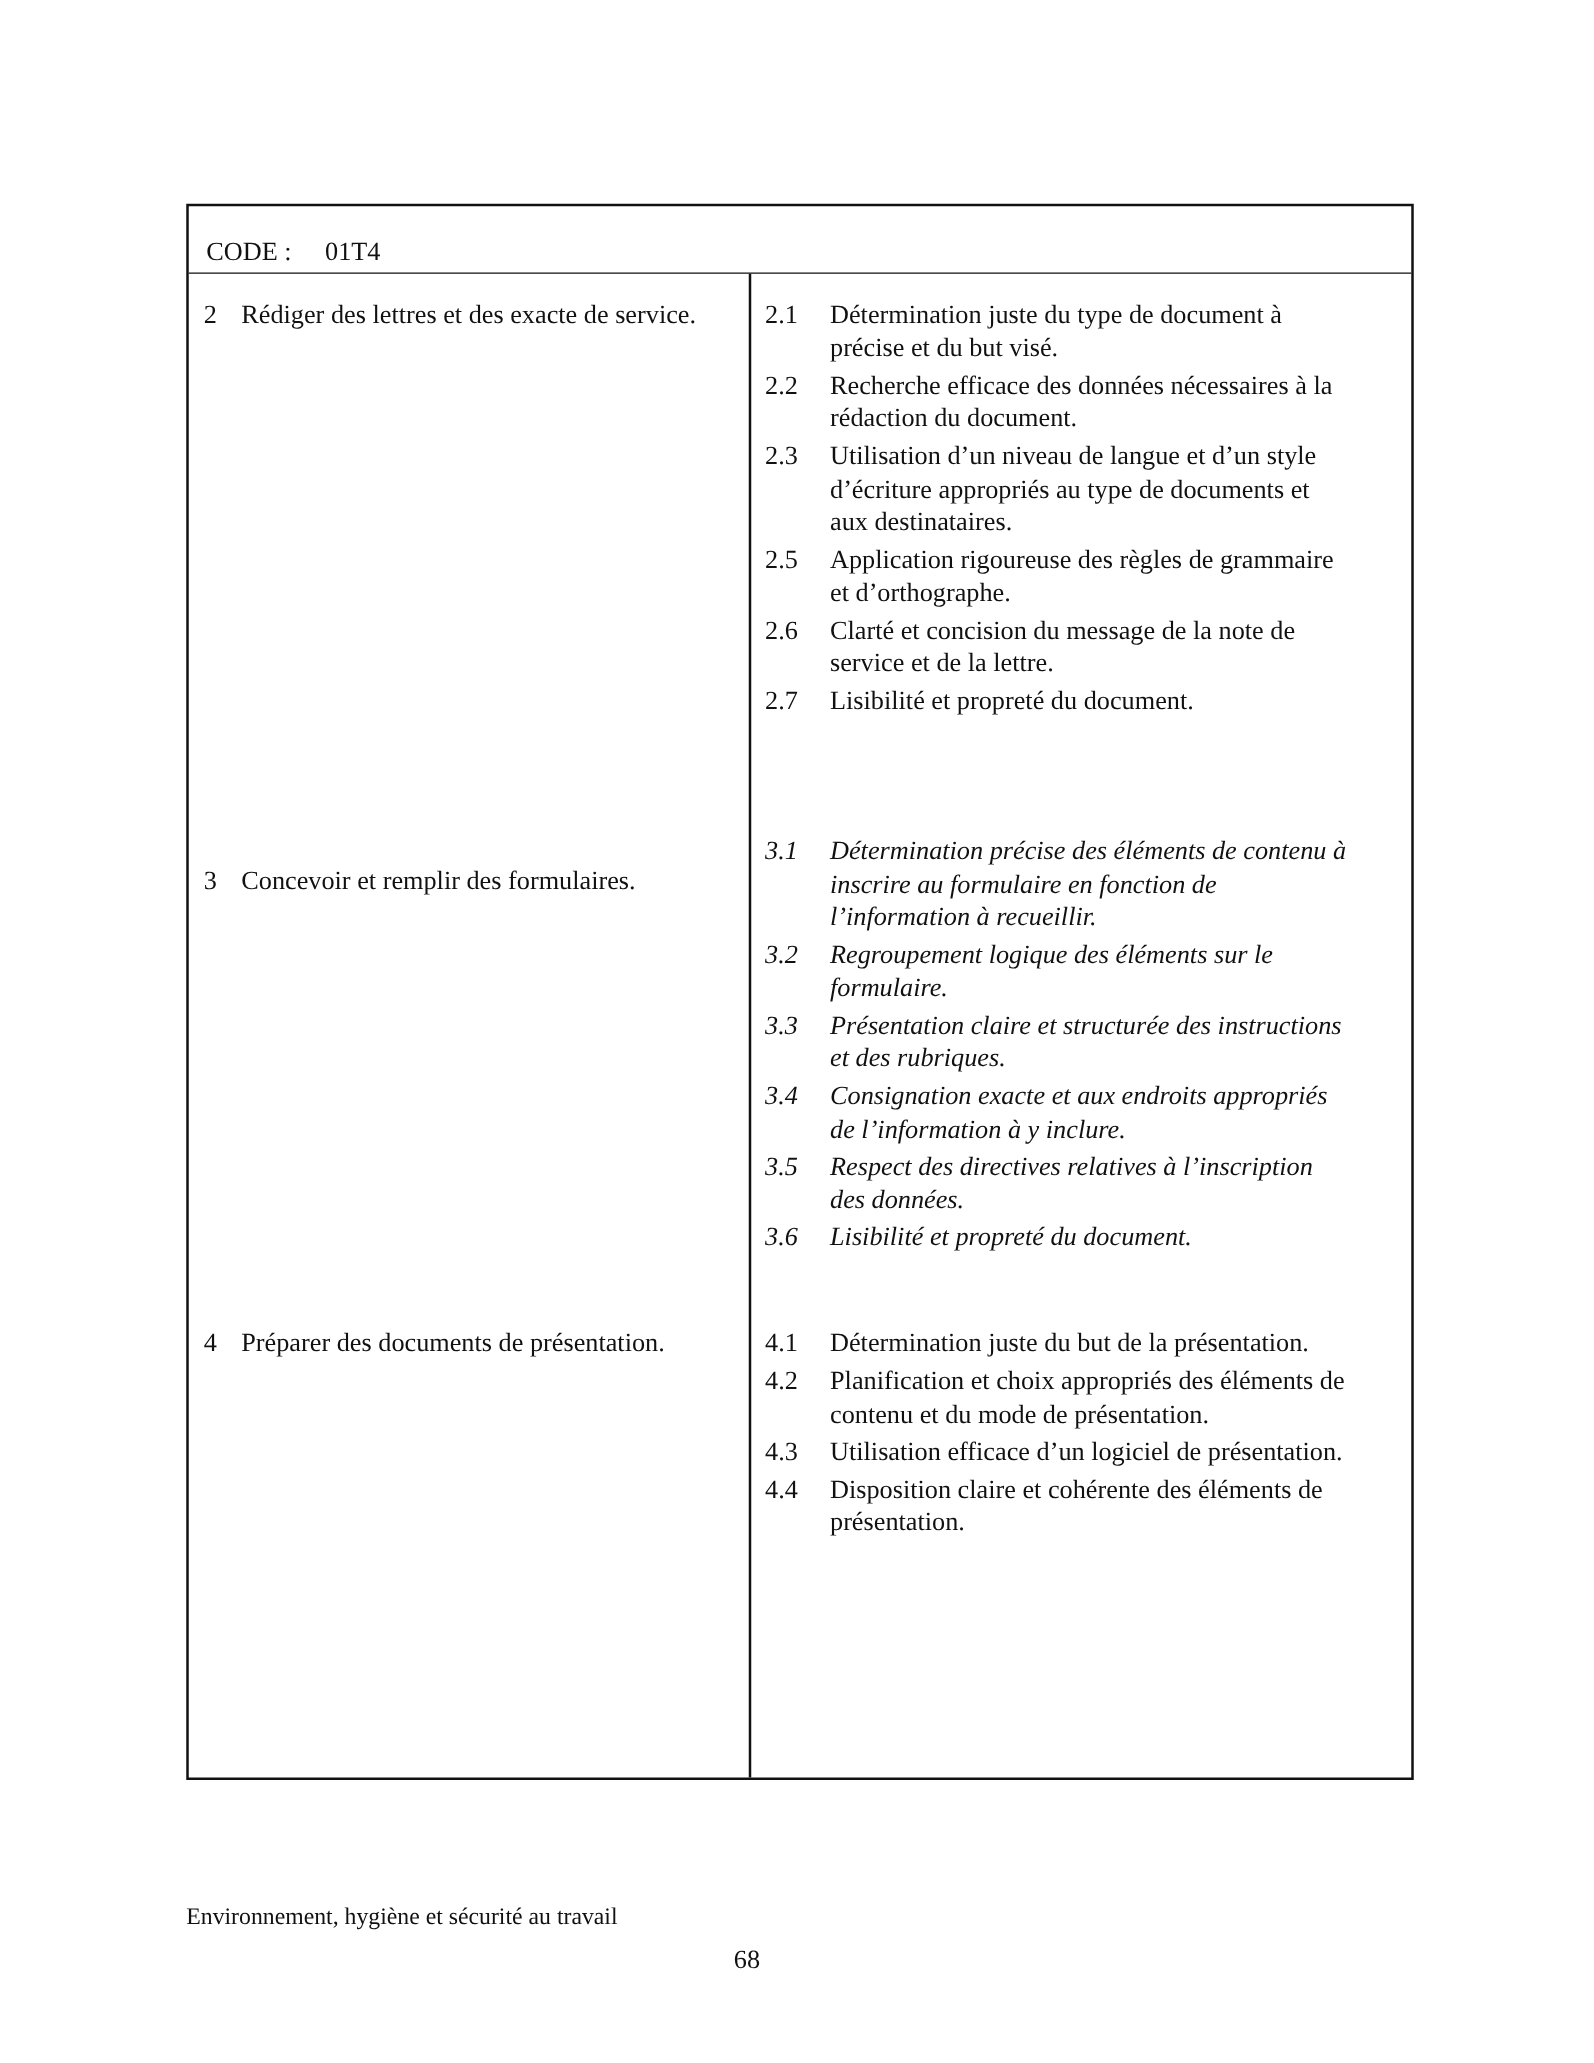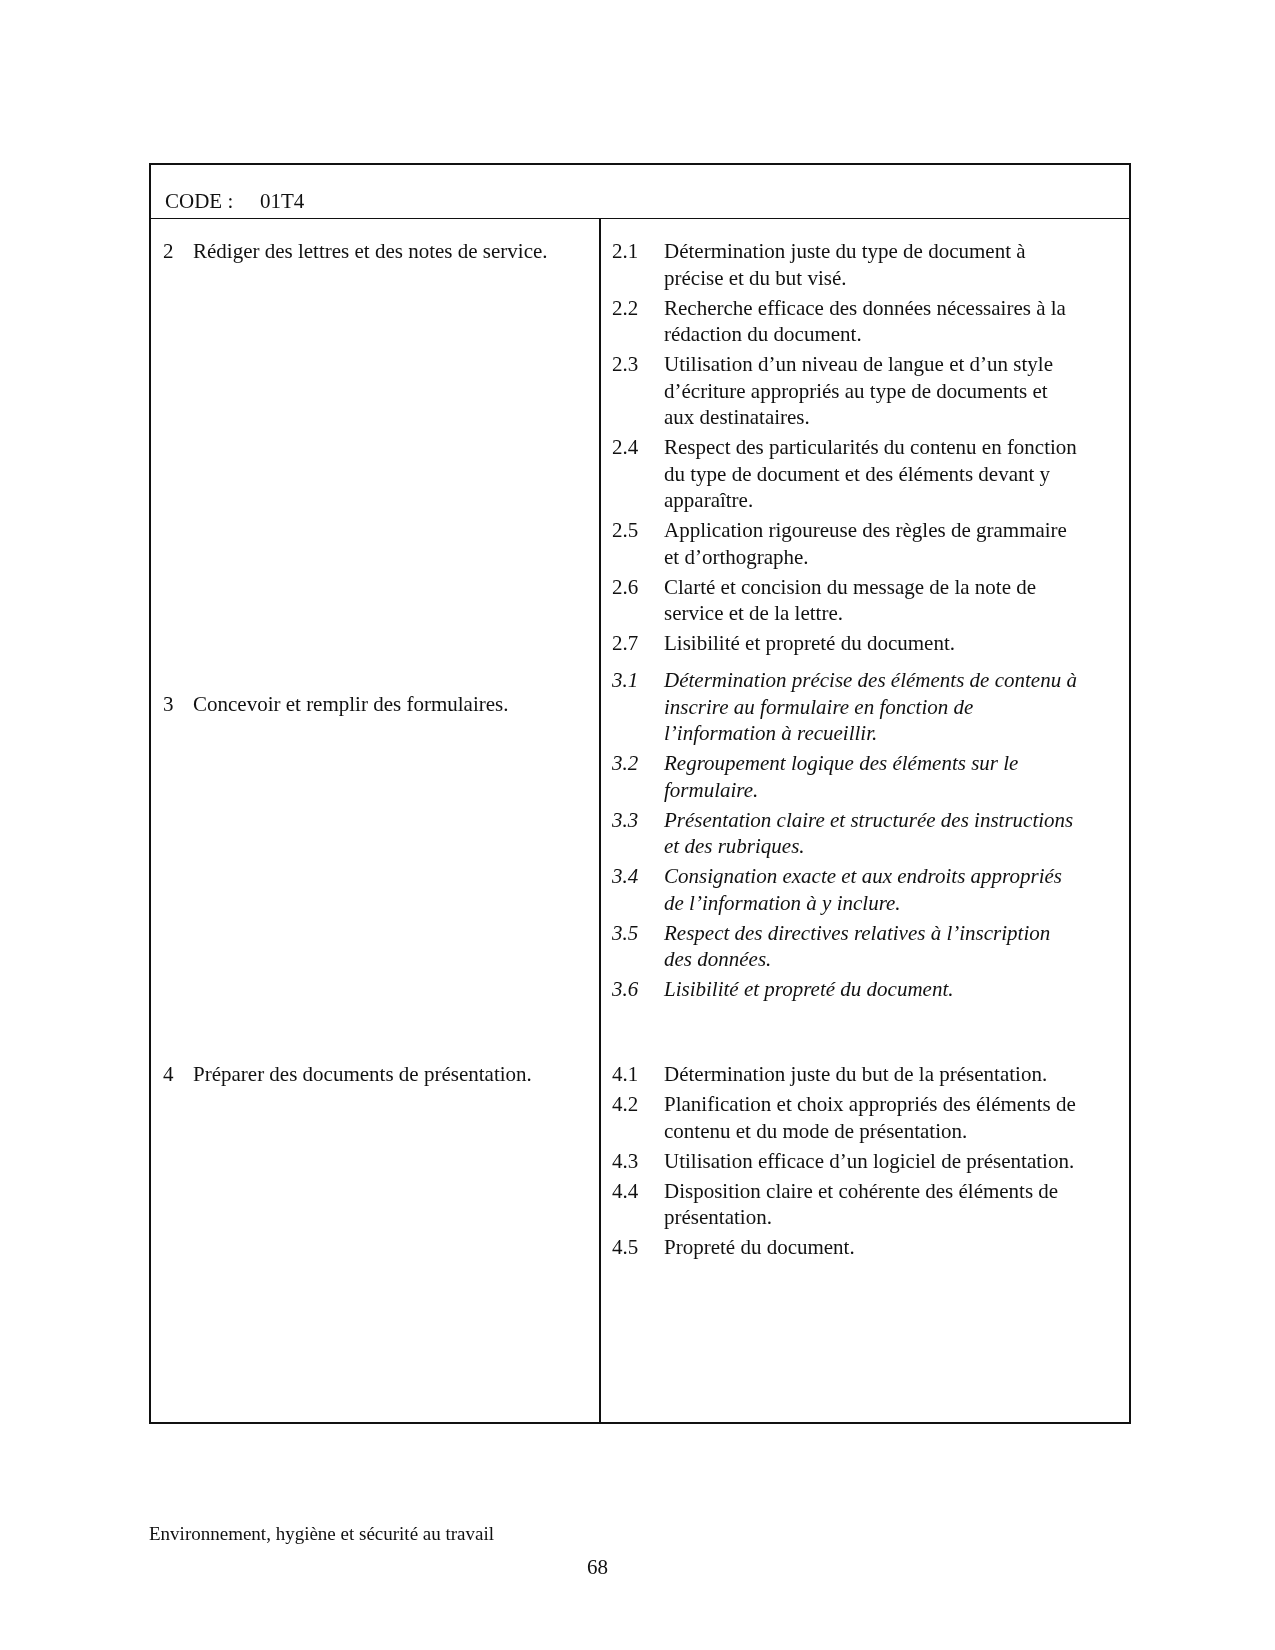--- a/index.html
+++ b/index.html
@@ -55,21 +55,21 @@
 
 <div class="page-table">
   <div class="code-row">
     <span class="code-label">CODE :</span>
     <span class="code-value">01T4</span>
   </div>
   <div class="col-divider"></div>
 
   <div class="competence" style="top:73px;">
     <span class="num">2</span>
-    <span class="txt">Rédiger des lettres et des notes de service.</span>
+    <span class="txt">Rédiger des lettres et des exacte de service.</span>
   </div>
   <div class="criteria-group" style="top:73px;font-family:Liberation Serif, serif;">
       <div class="crit">
         <span class="num">2.1</span>
         <div class="txt">
           <span>Détermination juste du type de document à</span>
           <span>précise et du but visé.</span>
         </div>
       </div>
       <div class="crit">
@@ -78,28 +78,20 @@
           <span>Recherche efficace des données nécessaires à la</span>
           <span>rédaction du document.</span>
         </div>
       </div>
       <div class="crit">
         <span class="num">2.3</span>
         <div class="txt">
           <span>Utilisation d’un niveau de langue et d’un style</span>
           <span>d’écriture appropriés au type de documents et</span>
           <span>aux destinataires.</span>
-        </div>
-      </div>
-      <div class="crit">
-        <span class="num">2.4</span>
-        <div class="txt">
-          <span>Respect des particularités du contenu en fonction</span>
-          <span>du type de document et des éléments devant y</span>
-          <span>apparaître.</span>
         </div>
       </div>
       <div class="crit">
         <span class="num">2.5</span>
         <div class="txt">
           <span>Application rigoureuse des règles de grammaire</span>
           <span>et d’orthographe.</span>
         </div>
       </div>
       <div class="crit">
@@ -190,23 +182,17 @@
           <span>Utilisation efficace d’un logiciel de présentation.</span>
         </div>
       </div>
       <div class="crit">
         <span class="num">4.4</span>
         <div class="txt">
           <span>Disposition claire et cohérente des éléments de</span>
           <span>présentation.</span>
         </div>
       </div>
-      <div class="crit">
-        <span class="num">4.5</span>
-        <div class="txt">
-          <span>Propreté du document.</span>
-        </div>
-      </div>
     </div>
 </div>
 
 <div class="footer">Environnement, hygiène et sécurité au travail</div>
 <div class="footer-page">68</div>
 
 </body></html>

